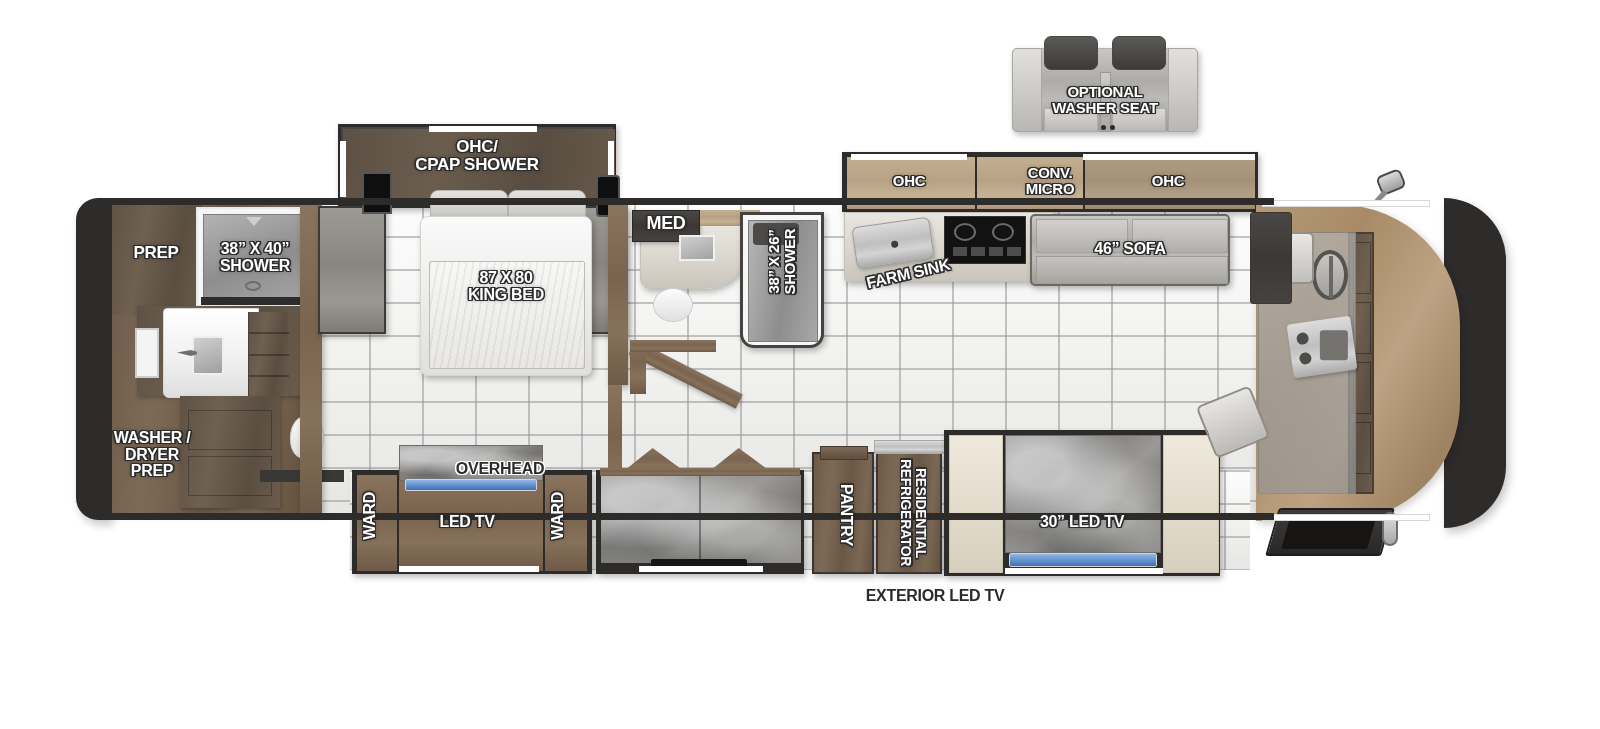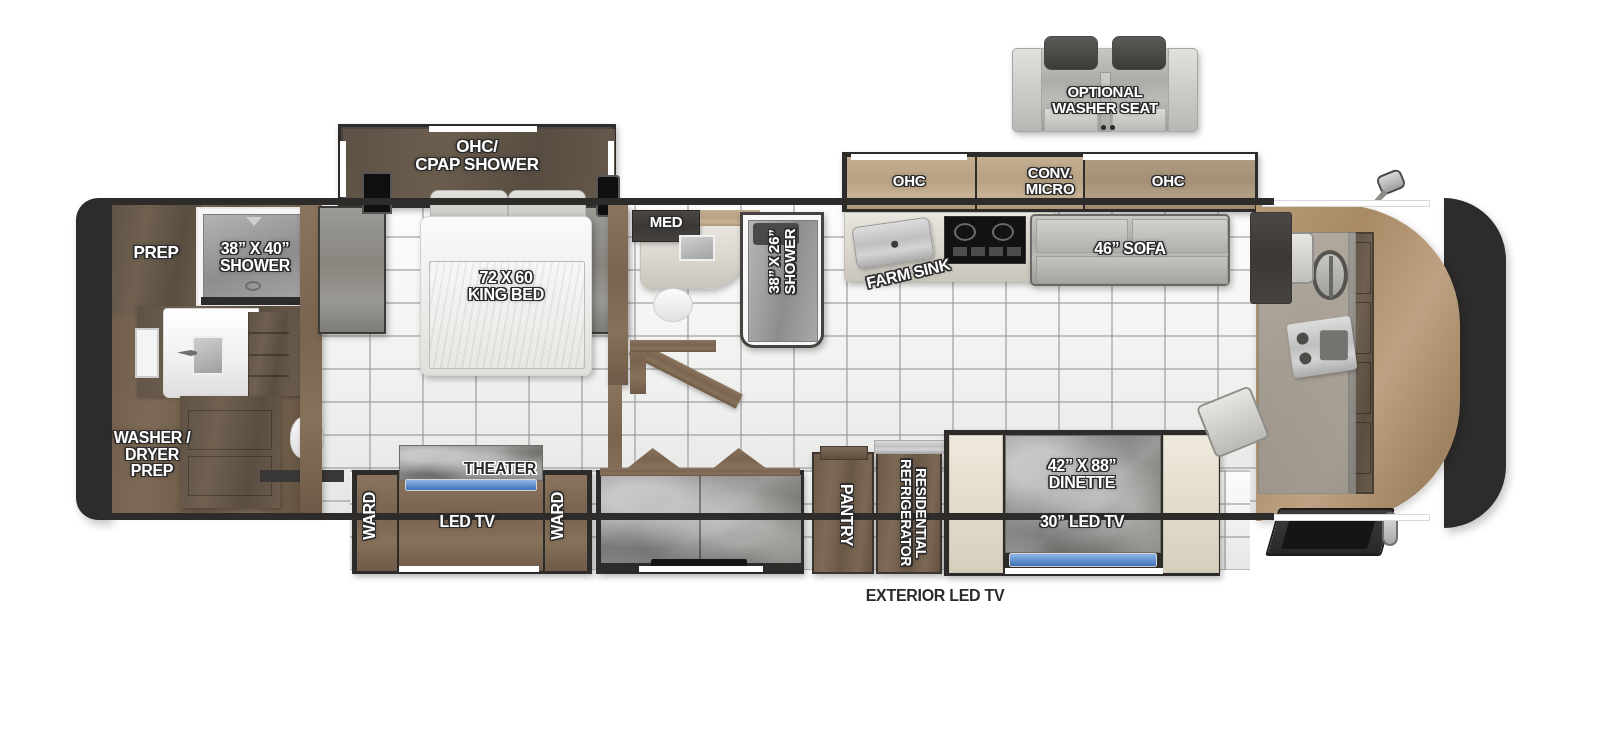--- a/index.html
+++ b/index.html
@@ -164,43 +164,43 @@
 
   <div class="abs" style="left:430px;top:190px;width:78px;height:34px;background:linear-gradient(180deg,#e3e2de,#c3c2be);border-radius:8px;border:1px solid #b6b5b1;"></div>
   <div class="abs" style="left:508px;top:190px;width:78px;height:34px;background:linear-gradient(180deg,#e3e2de,#c3c2be);border-radius:8px;border:1px solid #b6b5b1;"></div>
 
   <div class="abs sh" style="left:420px;top:216px;width:172px;height:160px;background:linear-gradient(180deg,#fafafa,#ededeb 50%,#e0dfdc);border-radius:8px;border:1px solid #d4d3d0;">
     <div class="abs" style="left:8px;top:44px;width:156px;height:108px;background:
             repeating-linear-gradient(100deg, rgba(0,0,0,.05) 0 2px, transparent 2px 7px),
             linear-gradient(180deg,#f7f7f6,#e8e7e4);
             border:1px solid #bdbcba;border-radius:2px;"></div>
   </div>
-  <div class="lbl" style="left:420px;top:270px;width:172px;font-size:16px;">72 X 60
+  <div class="lbl" style="left:420px;top:270px;width:172px;font-size:16px;">87 X 80
 KING BED</div>
 
-  <div class="lbl dark" style="left:430px;top:461px;width:140px;font-size:16px;">THEATER</div>
+  <div class="lbl dark" style="left:430px;top:461px;width:140px;font-size:16px;">OVERHEAD</div>
 
   <div class="abs sh" style="left:352px;top:470px;width:240px;height:104px;background:#2e2c2b;border:3px solid #2e2c2b;">
     <div class="abs woodB" style="left:2px;top:2px;width:40px;height:96px;"></div>
     <div class="abs woodB" style="left:44px;top:2px;width:144px;height:96px;"></div>
     <div class="abs woodB" style="left:190px;top:2px;width:42px;height:96px;"></div>
     <div class="abs stone" style="left:44px;top:-28px;width:144px;height:36px;border:1px solid #6d6c6a;"></div>
     <div class="abs" style="left:50px;top:6px;width:132px;height:12px;background:linear-gradient(180deg,#8fb7e8,#3f6fb5);border:1.5px solid #d5d5d5;border-radius:2px;"></div>
     <div class="abs win" style="left:44px;top:93px;width:140px;height:6px;"></div>
   </div>
   <div class="lbl vert" style="left:362px;top:492px;width:22px;font-size:16px;">WARD</div>
   <div class="lbl vert" style="left:550px;top:492px;width:22px;font-size:16px;">WARD</div>
   <div class="lbl" style="left:404px;top:514px;width:126px;font-size:16px;">LED TV</div>
 
   <div class="abs woodB sh" style="left:608px;top:205px;width:20px;height:180px;"></div>
   <div class="abs woodB" style="left:608px;top:385px;width:14px;height:130px;"></div>
 
   <div class="abs counter sh" style="left:640px;top:225px;width:110px;height:64px;border-radius:0 0 46px 10px;border:1px solid #c6c2b9;"></div>
   <div class="abs darkCab shs" style="left:632px;top:210px;width:68px;height:32px;border:1px solid #2a2826;"></div>
-  <div class="lbl" style="left:630px;top:214px;width:72px;font-size:15px;">MED</div>
+  <div class="lbl" style="left:630px;top:214px;width:72px;font-size:18px;">MED</div>
   <div class="abs woodLt" style="left:700px;top:210px;width:60px;height:16px;"></div>
   <div class="abs" style="left:679px;top:235px;width:36px;height:26px;background:linear-gradient(160deg,#d0d0d0,#a2a2a2);border:2px solid #f0f0f0;"></div>
   <div class="abs" style="left:653px;top:288px;width:40px;height:34px;background:linear-gradient(180deg,#fcfcfc,#e0e0e0);border-radius:50%;border:1px solid #cfcfcf;"></div>
 
   <div class="abs sh" style="left:740px;top:212px;width:84px;height:136px;background:#f7f7f7;border:3px solid #46423f;border-radius:0 0 14px 14px;">
     <div class="abs" style="left:5px;top:5px;width:70px;height:122px;background:linear-gradient(100deg,#b6b6b6,#8d8d8d 55%,#a8a8a8);border:1px solid #7c7c7c;"></div>
     <div class="abs" style="left:10px;top:8px;width:46px;height:22px;background:#4c4a48;border-radius:4px;"></div>
   </div>
   <div class="lbl" style="left:734px;top:246px;width:96px;font-size:15px;transform:rotate(-90deg);transform-origin:center;">38” X 26”
 SHOWER</div>
@@ -262,22 +262,20 @@
   <div class="lbl vert2" style="left:894px;top:454px;width:34px;height:118px;font-size:14px;">RESIDENTIAL
 REFRIGERATOR</div>
 
   <div class="abs sh" style="left:944px;top:430px;width:276px;height:146px;background:#2e2c2b;border:3px solid #2e2c2b;">
     <div class="abs creamS" style="left:2px;top:2px;width:54px;height:138px;border:1px solid #cdc5b4;"></div>
     <div class="abs creamS" style="left:216px;top:2px;width:56px;height:138px;border:1px solid #cdc5b4;"></div>
     <div class="abs stone" style="left:58px;top:2px;width:156px;height:118px;border:1px solid #6f6e6c;"></div>
     <div class="abs" style="left:62px;top:120px;width:148px;height:14px;background:linear-gradient(180deg,#8fb7e8,#3f6fb5);border:1.5px solid #d5d5d5;border-radius:2px;"></div>
     <div class="abs win" style="left:58px;top:135px;width:158px;height:6px;"></div>
   </div>
-  <div class="lbl" style="left:1002px;top:458px;width:160px;font-size:16px;">42” X 88”
-DINETTE</div>
   <div class="lbl" style="left:1002px;top:514px;width:160px;font-size:16px;">30” LED TV</div>
 
   <div class="lbl dark" style="left:830px;top:588px;width:210px;font-size:16px;">EXTERIOR LED TV</div>
 
   <div class="shell" style="left:1444px;top:198px;width:62px;height:330px;border-radius:0 130px 130px 0;"></div>
   <div class="abs woodTan" style="left:1256px;top:205px;width:204px;height:316px;border-radius:0 120px 120px 0;box-shadow:2px 3px 8px rgba(0,0,0,.2);"></div>
   <div class="abs woodC" style="left:1348px;top:232px;width:26px;height:262px;border:2px solid #4a3f34;">
     <div class="abs" style="left:3px;top:8px;width:18px;height:52px;border:1.5px solid rgba(0,0,0,.35);"></div>
     <div class="abs" style="left:3px;top:68px;width:18px;height:52px;border:1.5px solid rgba(0,0,0,.35);"></div>
     <div class="abs" style="left:3px;top:128px;width:18px;height:52px;border:1.5px solid rgba(0,0,0,.35);"></div>

